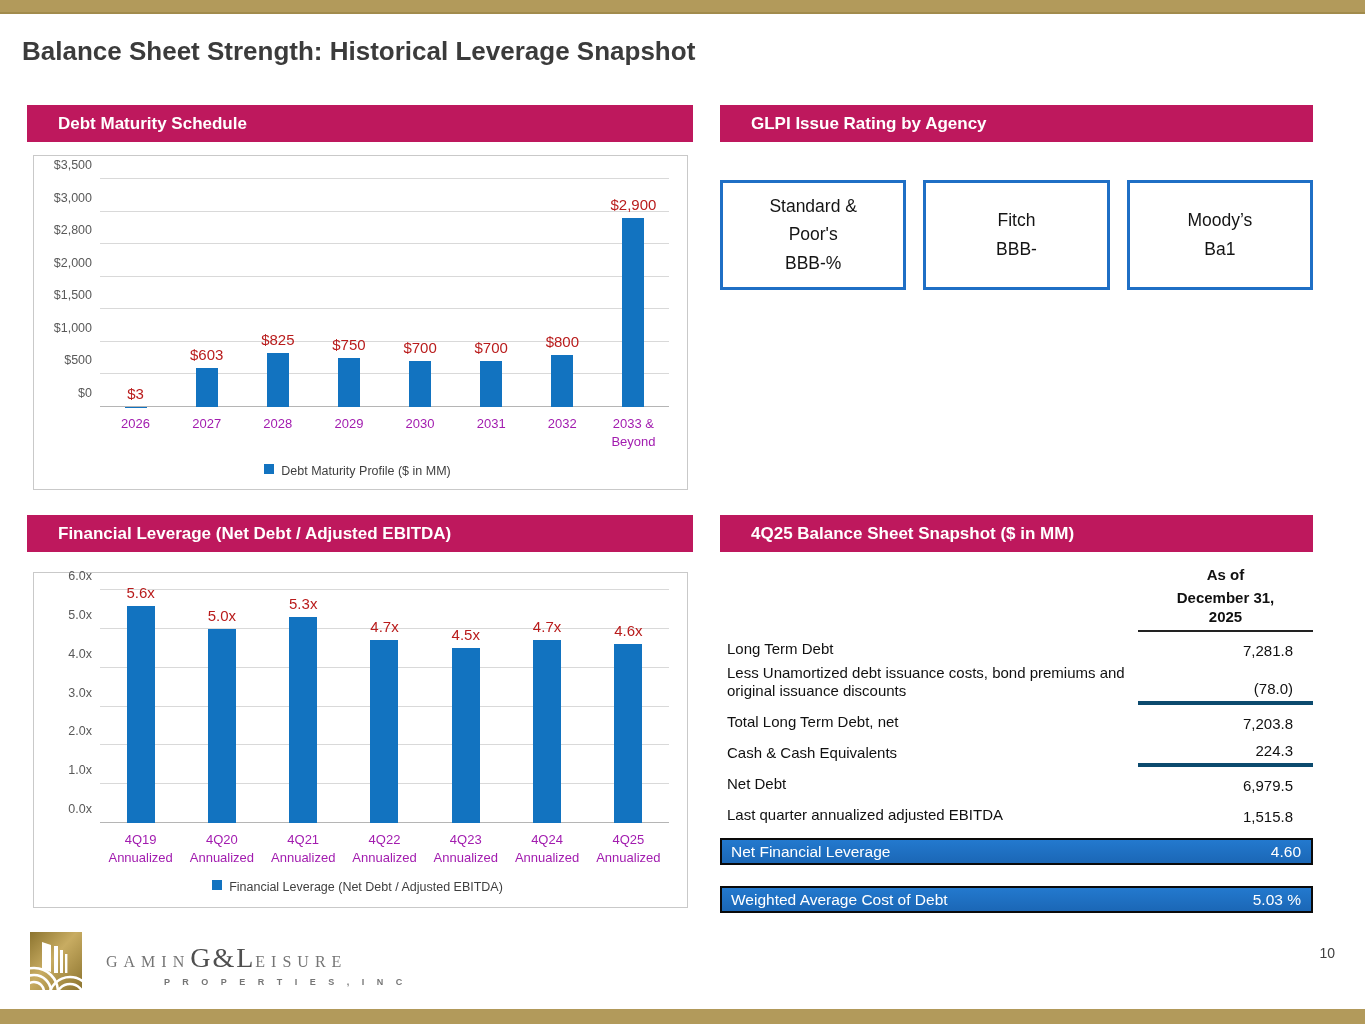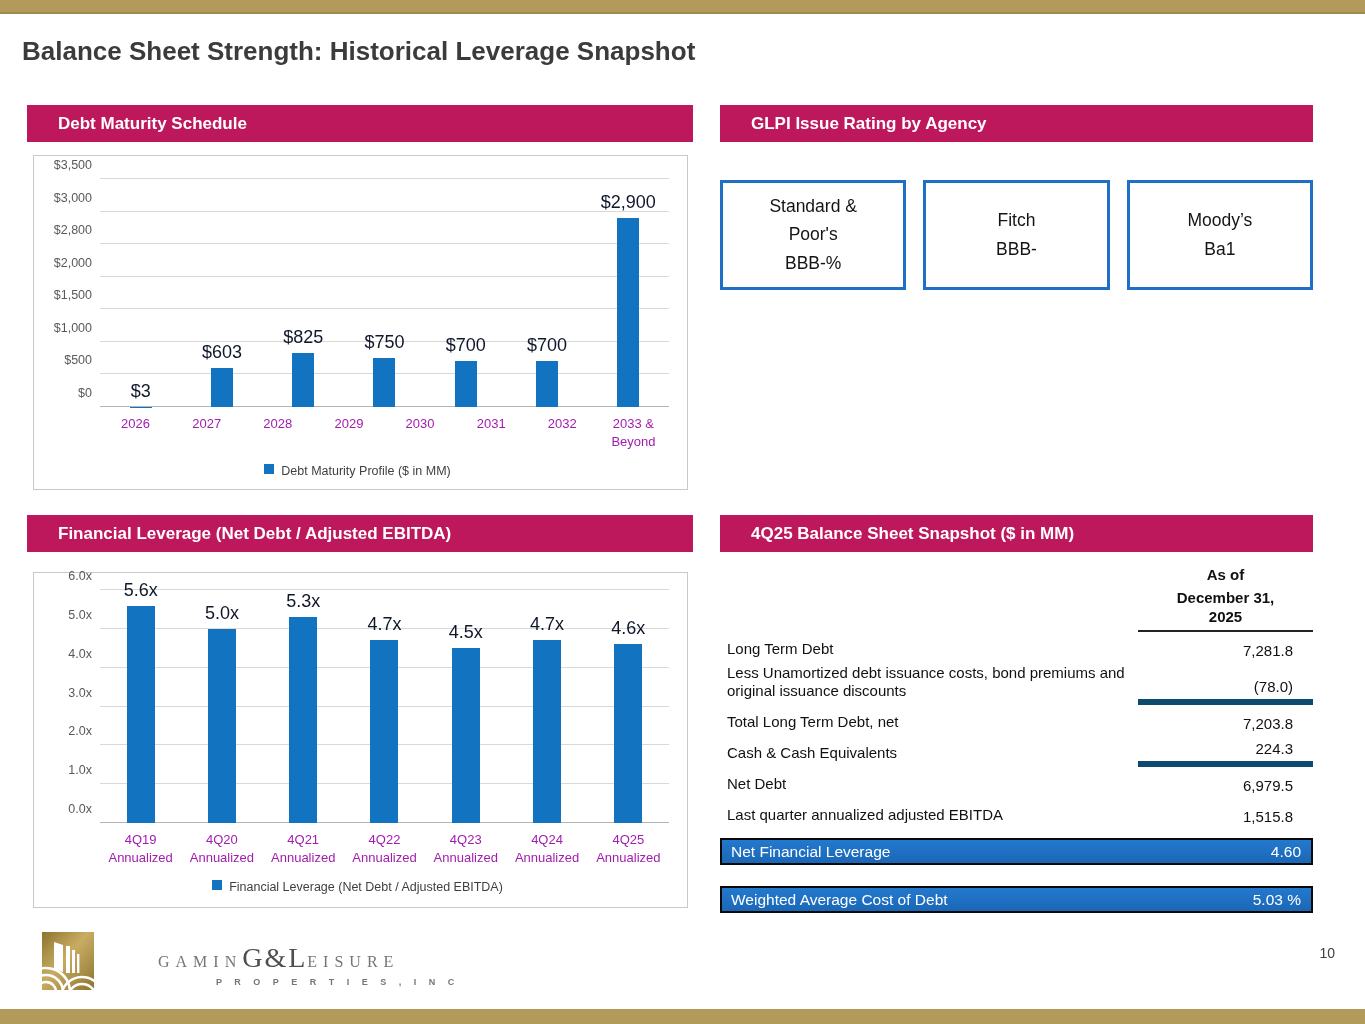--- a/index.html
+++ b/index.html
@@ -23,52 +23,52 @@
   #chart-1{top:572px;height:336px;padding:17px 18px 0 12px;}
   .plot{position:relative;margin-left:54px;}
   #chart-0 .plot{height:228px;}
   #chart-1 .plot{height:233px;}
   .gridline{position:absolute;left:0;right:0;height:1px;background:#d9d9d9;}
   .gridline.zero{background:#b5b5b5;}
   .ytick{position:absolute;left:-62px;width:54px;text-align:right;font-size:12.5px;color:#595959;transform:translateY(-50%);}
   .bars-row{position:absolute;left:0;right:0;top:0;bottom:0;display:flex;}
   .cat-cell{flex:1;position:relative;}
   .bar{position:absolute;bottom:0;left:50%;transform:translateX(-50%);}
-  .val-label{position:absolute;left:50%;transform:translateX(-50%);font-size:18px;color:#0f172a;white-space:nowrap;}
+  .val-label{position:absolute;left:50%;transform:translateX(-50%);font-size:15px;color:#b91c1c;white-space:nowrap;}
   .x-labels{display:flex;margin-left:54px;margin-top:8px;}
   .x-label{flex:1;text-align:center;font-size:13px;color:#a21caf;line-height:1.4;white-space:pre-line;}
   .legend{display:flex;justify-content:center;align-items:flex-start;gap:7px;margin-top:13px;}
   .legend-swatch{width:10px;height:10px;flex:0 0 auto;}
   .legend-text{font-size:12.5px;color:#3f3f3f;}
 
   .ratings-row{position:absolute;left:720px;top:180px;width:593px;display:flex;gap:17px;}
   .rating-box{flex:1;height:110px;border:3px solid #1F6FC5;box-sizing:border-box;background:#fff;
               display:flex;flex-direction:column;align-items:center;justify-content:center;gap:3px;}
   .rating-line{font-size:17.5px;color:#141414;line-height:1.45;text-align:center;}
 
   .bs-table{position:absolute;left:727px;top:566px;width:586px;}
   .bs-colhdr{display:flex;justify-content:flex-end;}
   .bs-colhdr-inner{width:175px;text-align:center;font-weight:bold;font-size:15px;color:#111;
                    border-bottom:2px solid #222;padding-bottom:3px;}
   .bs-colhdr-inner .l1{margin-bottom:6px;}
   .bs-colhdr-inner .l2,.bs-colhdr-inner .l3{line-height:1.25;}
   .bs-row{display:flex;align-items:flex-end;}
   .bs-label{flex:1;font-size:15px;color:#111;line-height:1.25;padding-bottom:4px;}
   .bs-value{width:175px;text-align:right;font-size:15px;color:#111;padding:0 20px 4px 0;box-sizing:border-box;}
-  .bs-row.underline .bs-value{border-bottom:6px solid #0c4a6e;}
+  .bs-row.underline .bs-value{border-bottom:4px solid #0c4a6e;}
   .bs-row{min-height:30px;margin-top:1px;}
 
   .band{position:absolute;left:720px;width:593px;height:27px;box-sizing:border-box;
         background:linear-gradient(180deg,#2379CE 0%,#1B67B6 100%);border:2px solid #0a0a0a;
         display:flex;justify-content:space-between;align-items:center;padding:0 10px 0 9px;}
   #band-0{top:838px;}
   #band-1{top:886px;}
   .band-label,.band-value{color:#fff;font-size:15.5px;}
 
-  .footer-logo{position:absolute;left:42px;top:932px;display:flex;align-items:flex-start;gap:40px;}
+  .footer-logo{position:absolute;left:30px;top:932px;display:flex;align-items:flex-start;}
   .logo-icon{width:52px;height:58px;}
   .brand{margin-left:24px;margin-top:10px;font-family:"Liberation Serif",serif;color:#6e6e6e;}
   .brand-line1{display:flex;align-items:baseline;}
   .brand-sm{font-size:16px;letter-spacing:6px;color:#757575;}
   .brand-lg{font-size:28px;letter-spacing:2px;color:#4f4f4f;}
   .brand-line2{font-size:9px;letter-spacing:5px;color:#757575;margin-top:3px;margin-left:58px;font-family:"Liberation Sans",sans-serif;font-weight:bold;}
   .page-number{position:absolute;right:30px;top:945px;font-size:14px;color:#404040;}
 </style>
 </head>
 <body>
@@ -118,20 +118,24 @@
             <div class="bar" style="height: 21.4286%; width: 22px; background: rgb(18, 115, 192);"></div>
             <div class="val-label" style="bottom: calc(21.4286% + 5px);">$750</div>
           </div>
           <div class="cat-cell">
             <div class="bar" style="height: 20%; width: 22px; background: rgb(18, 115, 192);"></div>
             <div class="val-label" style="bottom: calc(20% + 5px);">$700</div>
           </div>
           <div class="cat-cell">
             <div class="bar" style="height: 20%; width: 22px; background: rgb(18, 115, 192);"></div>
             <div class="val-label" style="bottom: calc(20% + 5px);">$700</div>
+          </div>
+          <div class="cat-cell">
+            <div class="bar" style="height: 22.8571%; width: 22px; background: rgb(18, 115, 192);"></div>
+            <div class="val-label" style="bottom: calc(22.8571% + 5px);">$800</div>
           </div>
           <div class="cat-cell">
             <div class="bar" style="height: 82.8571%; width: 22px; background: rgb(18, 115, 192);"></div>
             <div class="val-label" style="bottom: calc(82.8571% + 5px);">$2,900</div>
           </div>
         </div>
       </div>
       <div class="x-labels">
         <div class="x-label">2026</div>
         <div class="x-label">2027</div>

